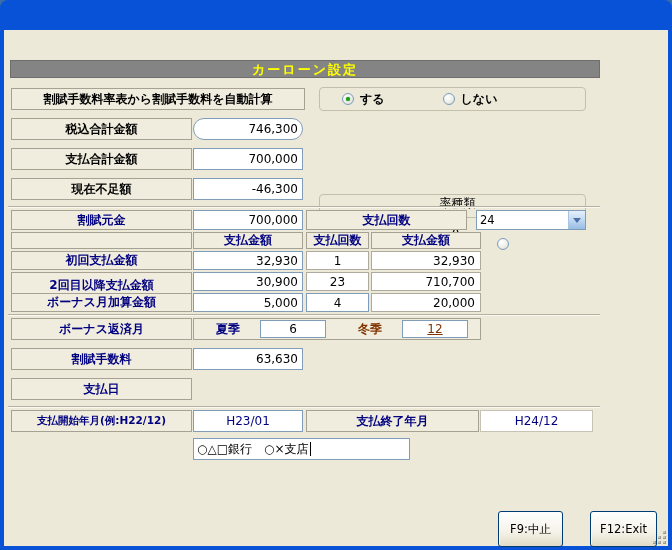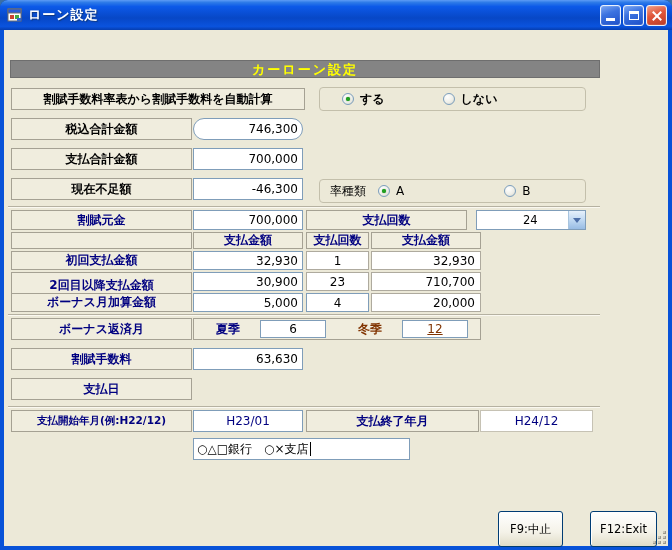--- a/index.html
+++ b/index.html
@@ -63,21 +63,21 @@
     position:relative; flex:0 0 auto; }
   .radio.sel::after { content:""; position:absolute; left:3px; top:3px; width:4px;
     height:4px; border-radius:50%; background:#21A121; box-shadow:0 0 1px #1B7E1B; }
   .radio-label { font-size:12px; font-weight:bold; color:#000; margin-left:6px; }
 
   .sep { position:absolute; left:4px; width:592px; height:2px;
     border-top:1px solid #B5B1A1; border-bottom:1px solid #FAF8F0; }
 
   .combo { position:absolute; background:#fff; border:1px solid #7F9DB9;
     font-size:11.5px; display:flex; align-items:center; }
-  .combo-text { flex:1; padding-left:19px; color:#000;margin-left:27px; }
+  .combo-text { flex:1; padding-left:3px; color:#000; }
   .combo-btn { width:17px; height:100%;
     background:linear-gradient(180deg,#E6F0FB 0%,#C0D9F2 50%,#98BCE4 100%);
     border-left:1px solid #A8C4DE; display:flex; align-items:center; justify-content:center; }
   .combo-arrow { width:0; height:0; border-left:4px solid transparent;
     border-right:4px solid transparent; border-top:5px solid #4D6FA8; }
 
   .xpbtn { position:absolute; height:36px; border:1px solid #003C74; border-radius:3px;
     background:linear-gradient(180deg,#FFFFFF 0%,#F4F2E8 60%,#E0DCC8 100%);
     font-size:11.5px; color:#000; display:flex; align-items:center; justify-content:center;
     box-shadow:inset 1px 1px 0 #fff; font-family:"DejaVu Sans","Liberation Sans",sans-serif; }
@@ -86,43 +86,20 @@
 
   .grip { position:absolute; right:2px; bottom:2px; width:13px; height:13px; }
   .grip i { position:absolute; width:3px; height:3px; background:#CBC7B8;
     box-shadow:-1px -1px 0 #9D9A8D inset; }
 </style>
 </head>
 <body>
 
 <div class="window">
 
-  <div class="titlebar">
-    <span class="app-icon">
-      <svg width="16" height="16" viewBox="0 0 16 16">
-        <rect x="1" y="2" width="13" height="12" fill="#fff" stroke="#6E6E6E"></rect>
-        <rect x="1" y="2" width="13" height="4" fill="#2A5AD8" stroke="#6E6E6E"></rect>
-        <rect x="3" y="8" width="4" height="4" fill="#CC4433"></rect>
-        <rect x="8" y="8" width="4" height="4" fill="#44AA44"></rect>
-        <rect x="10" y="11" width="4" height="3" fill="#3366CC"></rect>
-      </svg>
-    </span>
-    <span class="title-text">ローン設定</span>
-    <div class="winbtns">
-      <div class="winbtn">
-          <span class="glyph-min"></span>
-        </div>
-      <div class="winbtn">
-          <span class="glyph-max"></span>
-        </div>
-      <div class="winbtn close">
-          <span class="glyph-close"></span>
-        </div>
-    </div>
-  </div>
 
   <div class="client">
 
     <div class="graybar">カーローン設定</div>
 
     <div class="lblbox" style="left:7px; top:58px; width:294px; height:22px;">割賦手数料率表から割賦手数料を自動計算</div>
     <div class="grp" style="left:315px; top:57px; width:267px; height:24px;">
       <span class="radio sel" style="margin-left:22px;"></span>
       <span class="radio-label">する</span>
       <span class="radio" style="margin-left:58px;"></span>
@@ -131,21 +108,21 @@
 
     <div class="lblbox" style="left:7px; top:88px; width:181px; height:22px;">税込合計金額</div>
     <div class="valbox" style="left:189px; top:88px; width:110px; height:22px;border-radius:11px;">746,300</div>
 
     <div class="lblbox" style="left:7px; top:118px; width:181px; height:22px;">支払合計金額</div>
     <div class="valbox" style="left:189px; top:118px; width:110px; height:22px;">700,000</div>
 
     <div class="lblbox" style="left:7px; top:148px; width:181px; height:22px;">現在不足額</div>
     <div class="valbox" style="left:189px; top:148px; width:110px; height:22px;">-46,300</div>
 
-    <div class="grp" style="left:315px; top:149px; width:267px; height:24px;">
+    <div class="grp" style="left:315px; top:164px; width:267px; height:24px;flex-direction:column;">
       <span class="radio-label" style="margin-left:10px; font-weight:normal;">率種類</span>
       <span class="radio sel" style="margin-left:12px;"></span>
       <span class="radio-label" style="font-weight:normal;">A</span>
       <span class="radio" style="margin-left:100px;"></span>
       <span class="radio-label" style="font-weight:normal;">B</span>
     </div>
 
     <div class="sep" style="top:176px;"></div>
 
     <div class="lblbox navy" style="left:7px; top:180px; width:181px; height:20px;">割賦元金</div>

